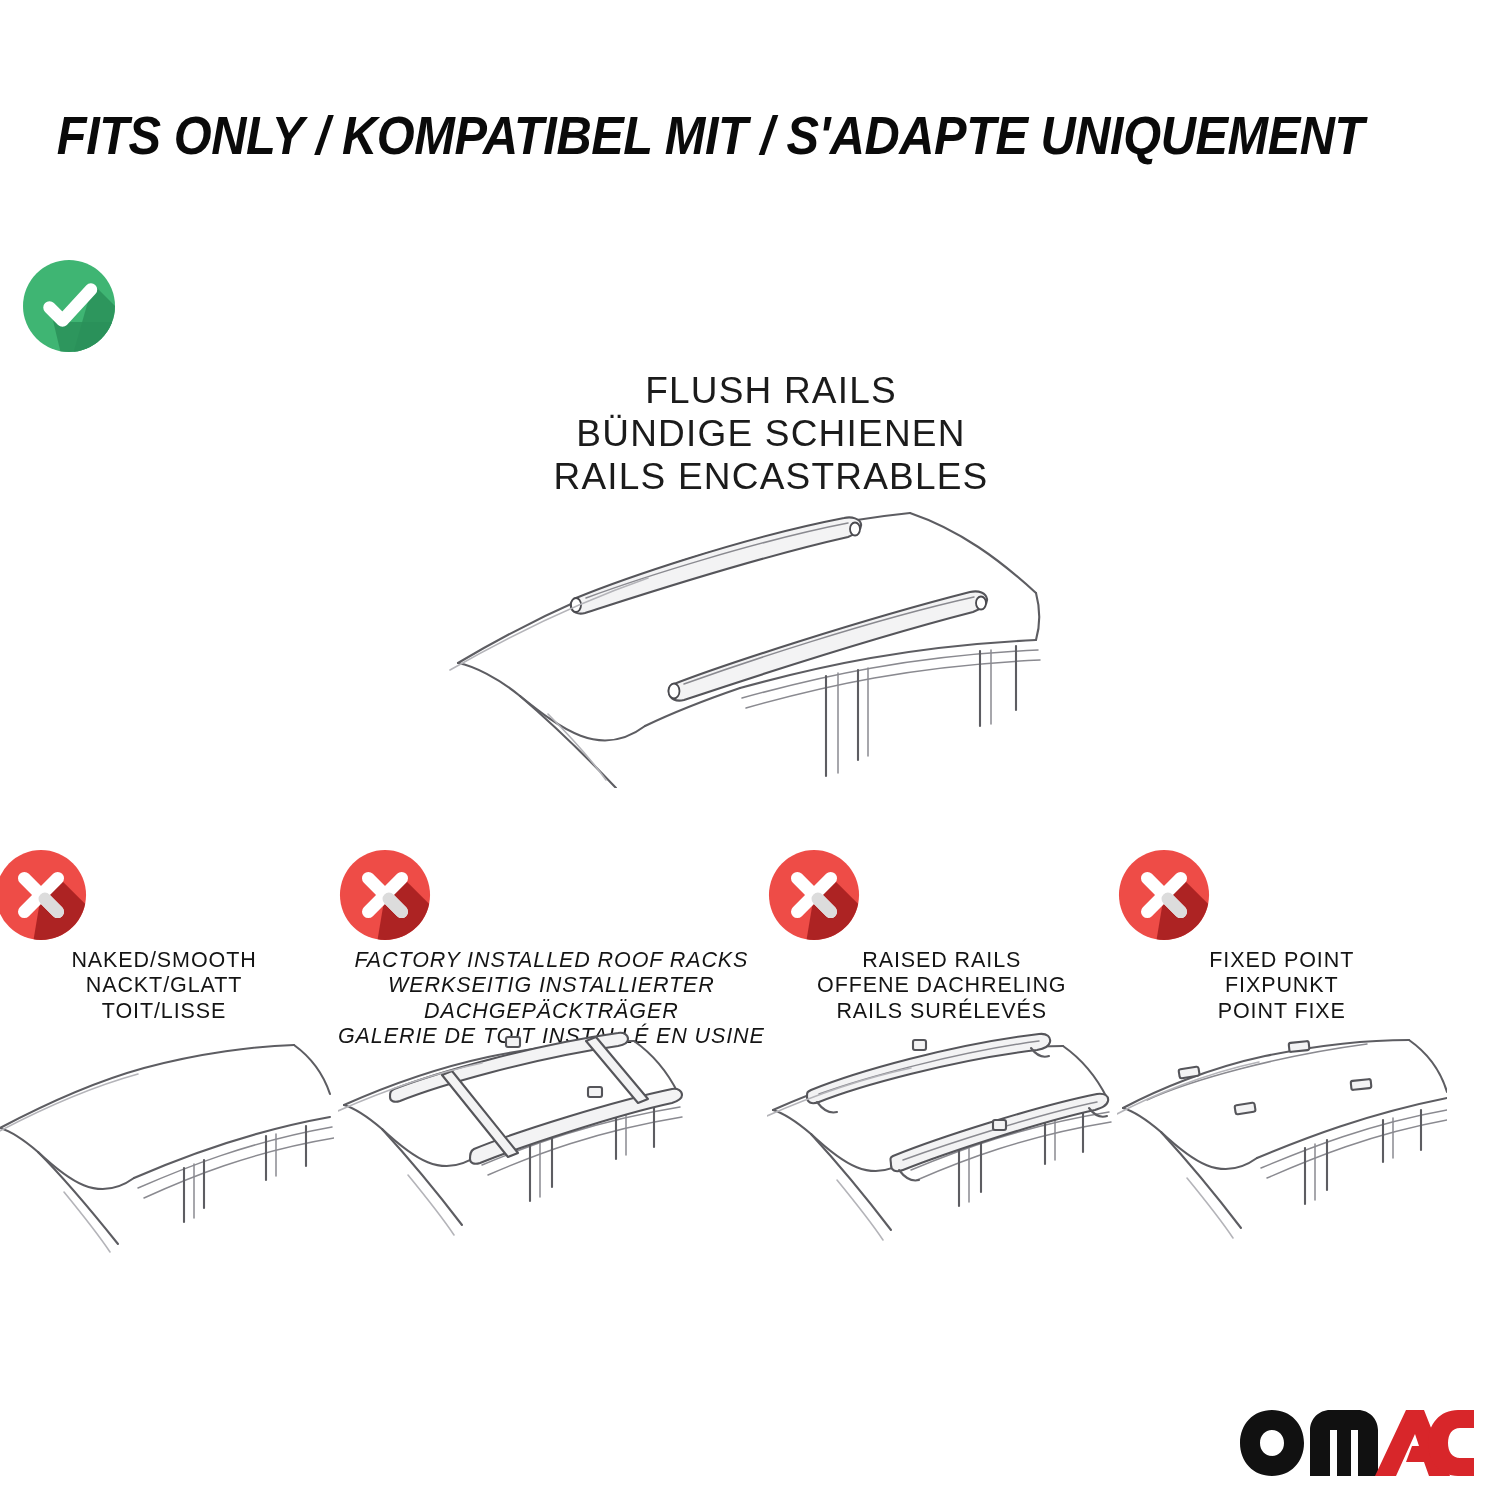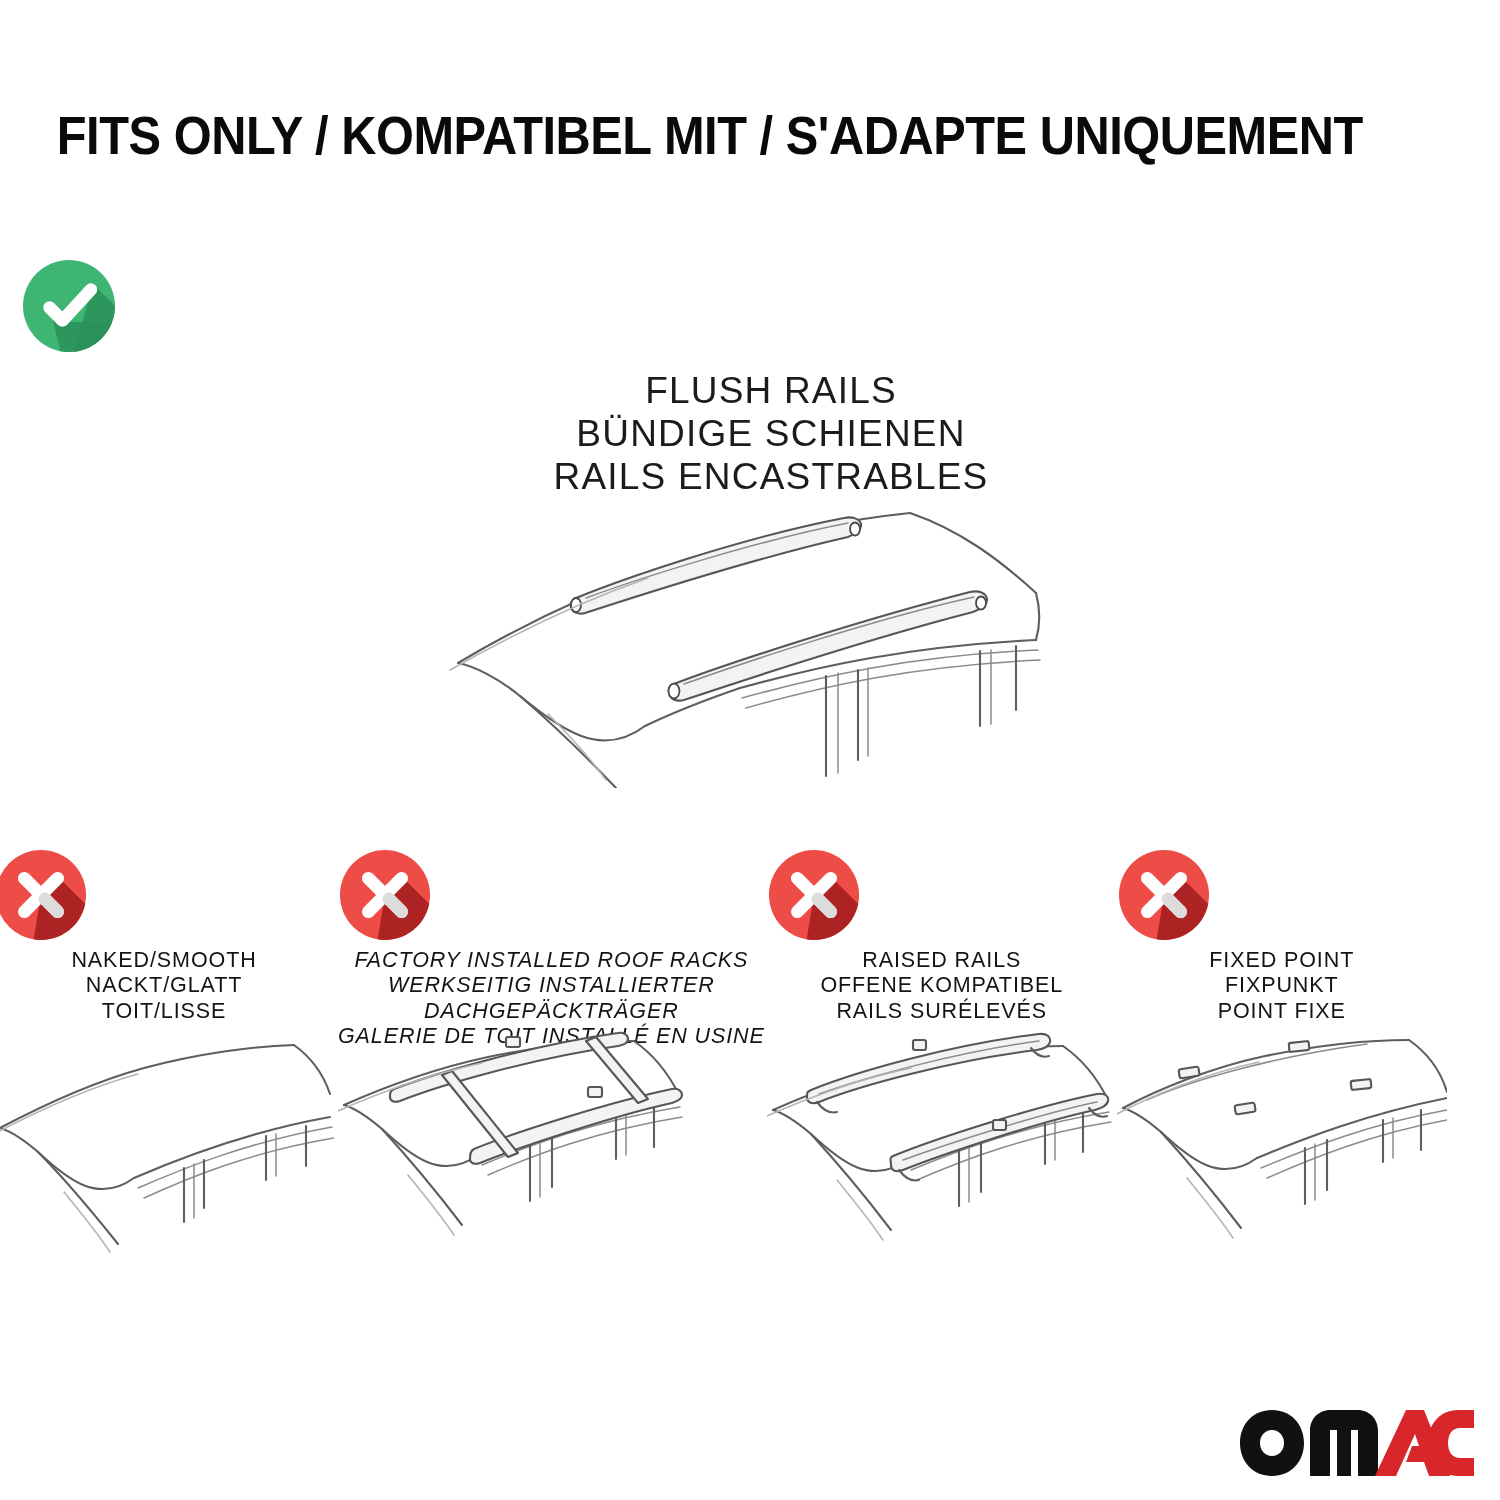--- a/index.html
+++ b/index.html
@@ -16,20 +16,21 @@
     position: relative;
   }
 
   
   .title-bar {
     position: absolute;
     left: 0;
     top: 108px;
     width: 1226px;
     text-align: center;
+    font-style: italic;
   }
   .title-text {
     font-family: "Liberation Sans Narrow", "Liberation Sans", sans-serif;
     font-weight: bold;
     font-size: 53px;
     letter-spacing: -0.5px;
     color: #0a0a0a;
     transform: scaleX(0.92);
     transform-origin: center;
     white-space: nowrap;
@@ -344,21 +345,21 @@
         <g clip-path="url(#rclip3)">
           <path d="M48 48 L66 30 L96 60 L96 96 L40 96 Z" fill="#a51f1f" opacity="0.9"></path>
         </g>
         <path d="M31 31 L65 65" stroke="#ffffff" stroke-width="13" stroke-linecap="round"></path>
         <path d="M65 31 L31 65" stroke="#ffffff" stroke-width="13" stroke-linecap="round"></path>
         <path d="M52 52 L65 65" stroke="#dcdcdc" stroke-width="13" stroke-linecap="round"></path>
       </svg>
     </span>
     <div class="col-labels">
       <div>RAISED RAILS</div>
-      <div>OFFENE KOMPATIBEL</div>
+      <div>OFFENE DACHRELING</div>
       <div>RAILS SURÉLEVÉS</div>
     </div>
     <div class="col-illustration">
       <svg width="350" height="230" viewBox="0 0 350 230" aria-hidden="true">
         <path class="ln" d="M6 78 C42 62 94 42 150 30 C204 19 258 14 296 14"></path>
         <path class="ln" d="M296 14 C316 28 330 46 340 66"></path>
         <path class="ln" d="M6 78 C16 81 30 90 44 102"></path>
         <path class="ln" d="M44 102 C66 126 92 156 124 198"></path>
         <path class="ln" d="M44 102 C74 130 104 154 140 128"></path>
         <path class="ln" d="M140 128 C188 108 254 84 340 70"></path>

